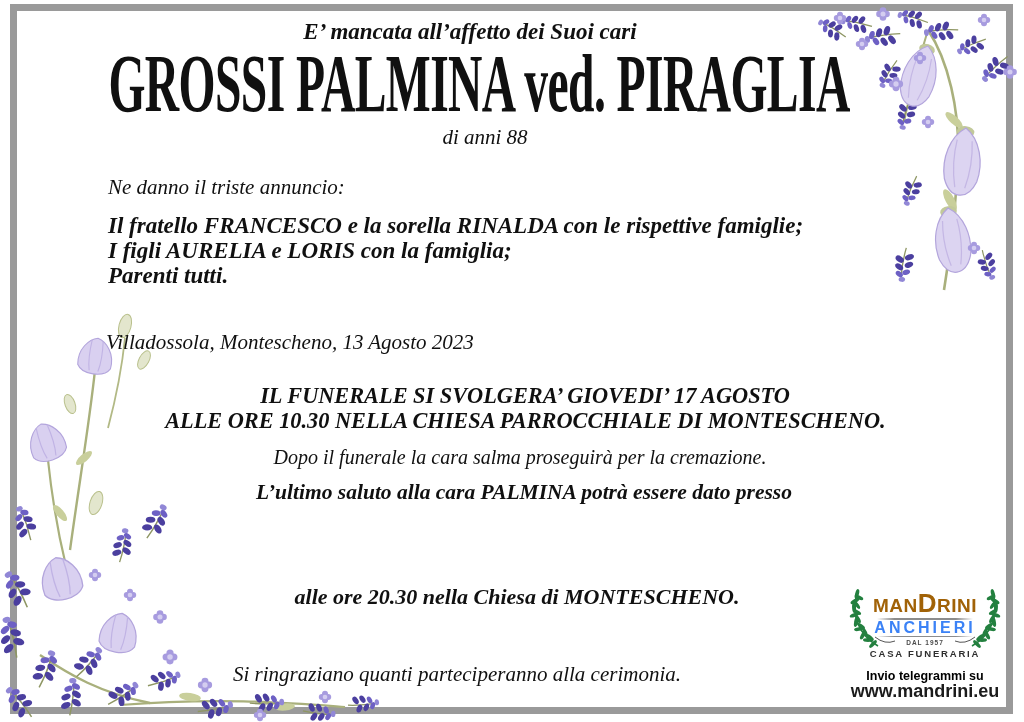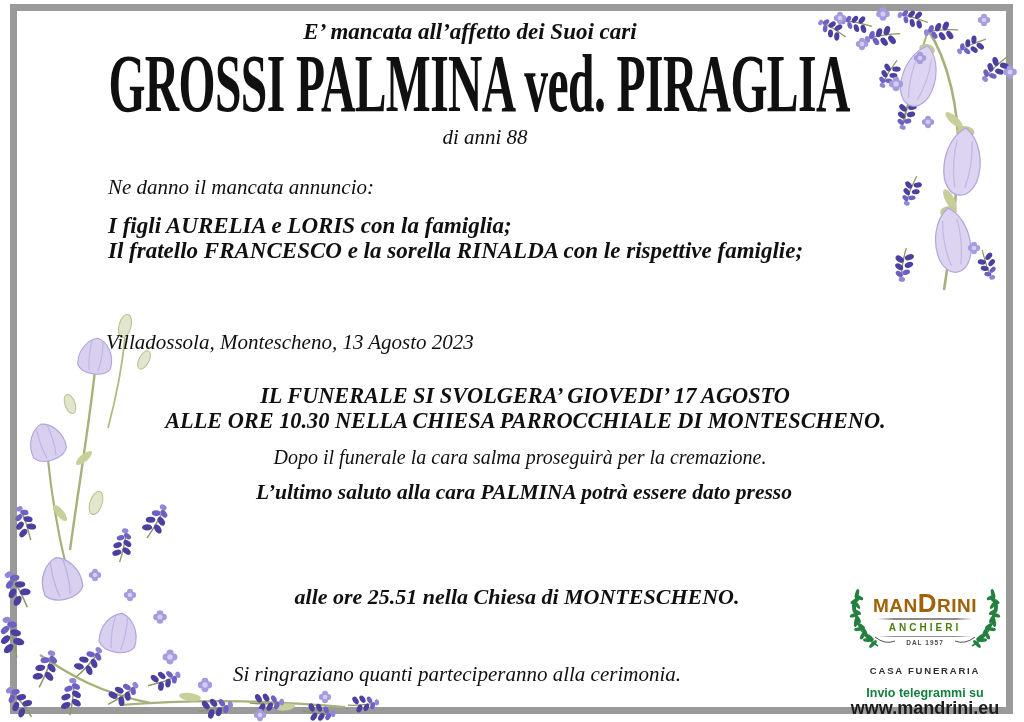--- a/index.html
+++ b/index.html
@@ -34,24 +34,24 @@
 
   
   .fh-logo{left:845px;top:588px;width:160px;text-align:center;z-index:3;
     font-family:"Liberation Sans","DejaVu Sans",sans-serif;}
   .fh-wreath{position:absolute;left:0;top:0;width:160px;height:70px;}
   .fh-inner{position:relative;padding-top:4px;}
   .fh-brand{font-weight:bold;color:#a16207;font-size:19px;letter-spacing:.5px;line-height:22px;}
   .fh-brand .bigD{font-size:26px;line-height:22px;}
   .fh-rule{height:1.5px;width:96px;margin:1px auto;
     background:linear-gradient(90deg,rgba(140,140,140,0) 0%,#8c8c8c 18%,#8c8c8c 82%,rgba(140,140,140,0) 100%);}
-  .fh-sub{font-weight:bold;color:#4d7c0f;font-size:10px;letter-spacing:3px;line-height:14px;}
+  .fh-sub{font-weight:bold;color:#3b82f6;font-size:16px;letter-spacing:3px;line-height:14px;}
   .fh-since{font-weight:bold;color:#4a4a4a;font-size:6.5px;letter-spacing:1px;line-height:9px;}
-  .fh-cat{font-weight:bold;color:#2f2f2f;font-size:9.5px;letter-spacing:1.8px;line-height:12px;margin-top:18px;}
-  .fh-telegram{color:#15803d;font-weight:bold;font-size:12.5px;line-height:14px;margin-top:9px;}
+  .fh-cat{font-weight:bold;color:#2f2f2f;font-size:9.5px;letter-spacing:1.8px;line-height:12px;margin-top:1px;}
+  .fh-telegram{color:#000000;font-weight:bold;font-size:12.5px;line-height:14px;margin-top:9px;}
   .fh-site{color:#1b1b1b;font-weight:bold;font-size:18px;line-height:17px;}
 </style>
 </head>
 <body>
 
 <div class="poster">
 
   <div class="frame"></div>
 
   <svg class="decor" style="left:778px;top:0;" width="246" height="298" viewBox="0 0 246 298">
@@ -228,42 +228,43 @@
   </svg>
 
   <div class="txt center-row pre-title nowrap">E’ mancata all’affetto dei Suoi cari</div>
 
   <div class="txt center-row main-title-row">
     <div class="main-title nowrap">GROSSI PALMINA ved. PIRAGLIA</div>
   </div>
 
   <div class="txt center-row age-line nowrap">di anni 88</div>
 
-  <div class="txt intro-line nowrap">Ne danno il mancata annuncio:</div>
+  <div class="txt intro-line nowrap">Ne danno il triste annuncio:</div>
 
   <div class="txt family-block">
+    <div class="nowrap">Il fratello FRANCESCO e la sorella RINALDA con le rispettive famiglie;</div>
     <div class="nowrap">I figli AURELIA e LORIS con la famiglia;</div>
-    <div class="nowrap">Il fratello FRANCESCO e la sorella RINALDA con le rispettive famiglie;</div>
+    <div class="nowrap">Parenti tutti.</div>
   </div>
 
   <div class="txt place-date nowrap">Villadossola, Montescheno, 13 Agosto 2023</div>
 
   <div class="txt center-row funeral-block">
     <div class="nowrap">IL FUNERALE SI SVOLGERA’ GIOVEDI’ 17 AGOSTO</div>
     <div class="nowrap">ALLE ORE 10.30 NELLA CHIESA PARROCCHIALE DI MONTESCHENO.</div>
   </div>
 
   <div class="txt center-row cremation-line nowrap">Dopo il funerale la cara salma proseguirà per la cremazione.</div>
 
   <div class="txt center-row farewell-block">
     <div class="nowrap">L’ultimo saluto alla cara PALMINA potrà essere dato presso</div>
   </div>
 
   <div class="txt center-row rosary-block">
-    <div class="nowrap">alle ore 25.51 nella Chiesa di MONTESCHENO.</div>
+    <div class="nowrap">alle ore 20.30 nella Chiesa di MONTESCHENO.</div>
   </div>
 
   <div class="txt center-row thanks-line nowrap">Si ringraziano quanti parteciperanno alla cerimonia.</div>
 
   <div class="txt fh-logo">
     <svg class="fh-wreath" width="160" height="70" viewBox="0 0 160 70">
       <defs>
         <g id="laurelBranch">
           <path d="M33,58 C14,47 6,28 12,4" stroke="#23803f" stroke-width="1.6" fill="none"></path>
           <g fill="#23803f">

